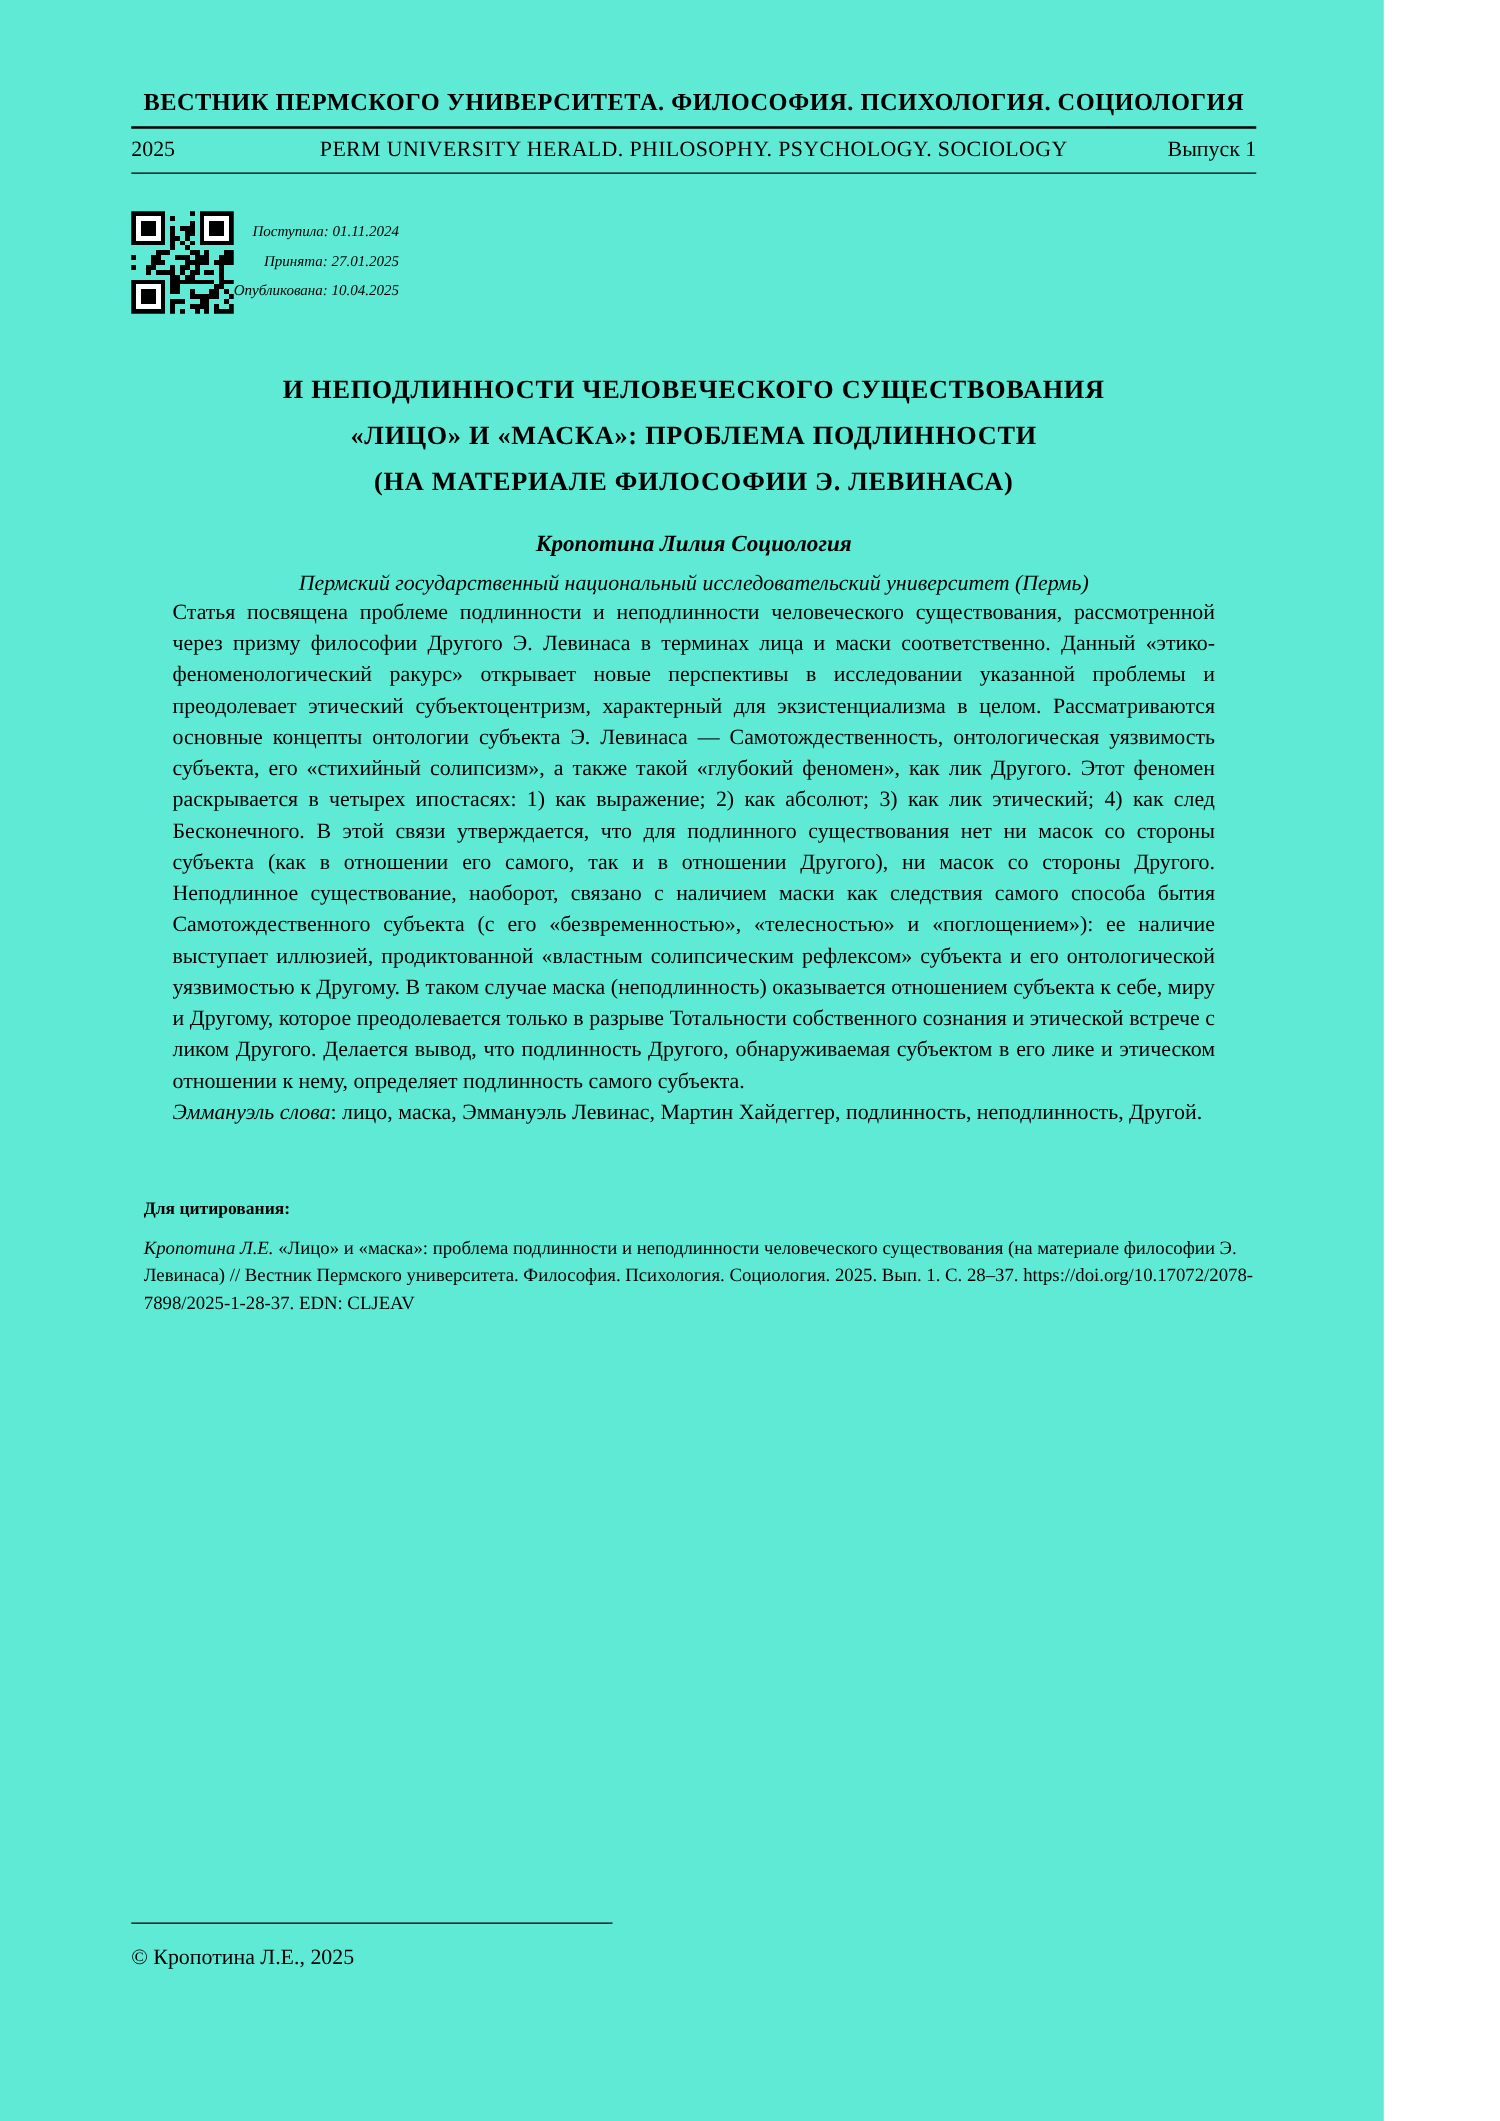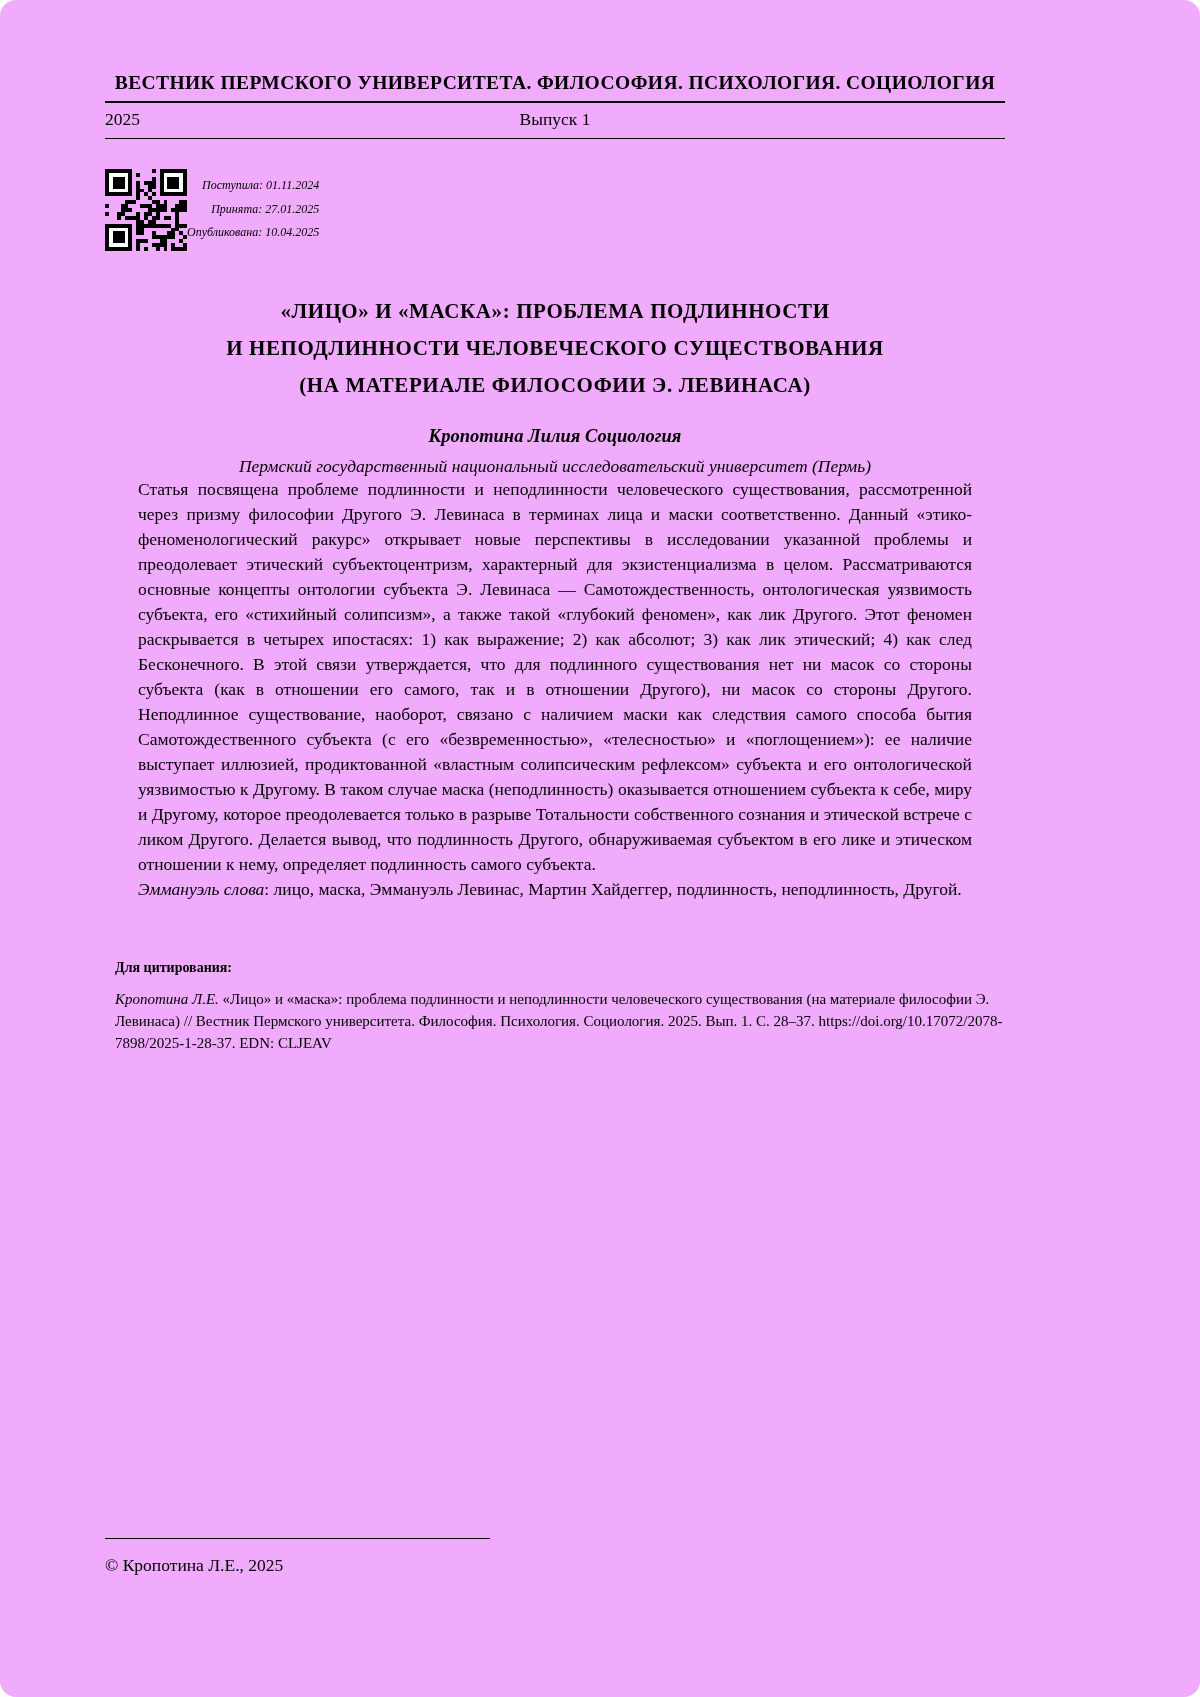--- a/index.html
+++ b/index.html
@@ -1,24 +1,23 @@
 <!DOCTYPE html>
 <html><head>
 <meta charset="utf-8">
 <style>
   * { margin:0; padding:0; box-sizing:border-box; }
   html,body { background:#ffffff; }
   .page {
     position:relative;
-    width:1200px; height:1697px;
-    background:#f0abfc;
+    width:1107px; height:1697px;
+    background:#5eead4;
     color:#000;
     font-family:"Liberation Serif", serif;
     overflow:hidden;
-    border-radius:16px;
   }
   .content { position:absolute; left:105px; top:0; width:900px; }
 
   
   .journal-ru {
     padding-top:72px;
     text-align:center;
     font-weight:bold;
     font-size:19.5px;
     letter-spacing:0.4px;
@@ -101,20 +100,21 @@
 <body>
 
 <div class="page">
   <div class="content">
 
     <div>
       <div class="journal-ru">ВЕСТНИК ПЕРМСКОГО УНИВЕРСИТЕТА. ФИЛОСОФИЯ. ПСИХОЛОГИЯ. СОЦИОЛОГИЯ</div>
       <div class="hr-top"></div>
       <div class="header-row">
         <span class="year">2025</span>
+        <span class="jen">PERM UNIVERSITY HERALD. PHILOSOPHY. PSYCHOLOGY. SOCIOLOGY</span>
         <span class="issue">Выпуск 1</span>
       </div>
       <div class="hr-bottom"></div>
     </div>
 
     <div class="meta-block">
       <div class="qr-box">
         <svg viewBox="0 0 21 21" width="82" height="82" shape-rendering="crispEdges">
             <rect x="0" y="0" width="7" height="7" fill="#000"></rect>
             <rect x="1" y="1" width="5" height="5" fill="#fff"></rect>
@@ -252,22 +252,22 @@
           </svg>
       </div>
       <div class="dates">
         <div>Поступила: 01.11.2024</div>
         <div>Принята: 27.01.2025</div>
         <div>Опубликована: 10.04.2025</div>
       </div>
     </div>
 
     <div class="article-title">
+      <div>И НЕПОДЛИННОСТИ ЧЕЛОВЕЧЕСКОГО СУЩЕСТВОВАНИЯ</div>
       <div>«ЛИЦО» И «МАСКА»: ПРОБЛЕМА ПОДЛИННОСТИ</div>
-      <div>И НЕПОДЛИННОСТИ ЧЕЛОВЕЧЕСКОГО СУЩЕСТВОВАНИЯ</div>
       <div>(НА МАТЕРИАЛЕ ФИЛОСОФИИ Э. ЛЕВИНАСА)</div>
     </div>
 
     <div class="author">Кропотина Лилия Социология</div>
     <div class="affiliation">Пермский государственный национальный исследовательский университет (Пермь)</div>
 
     <div class="abstract-wrap">
       <div class="abstract">Статья посвящена проблеме подлинности и неподлинности человеческого существования, рассмотренной через призму философии Другого Э. Левинаса в терминах лица и маски соответственно. Данный «этико-феноменологический ракурс» открывает новые перспективы в исследовании указанной проблемы и преодолевает этический субъектоцентризм, характерный для экзистенциализма в целом. Рассматриваются основные концепты онтологии субъекта Э. Левинаса — Самотождественность, онтологическая уязвимость субъекта, его «стихийный солипсизм», а также такой «глубокий феномен», как лик Другого. Этот феномен раскрывается в четырех ипостасях: 1) как выражение; 2) как абсолют; 3) как лик этический; 4) как след Бесконечного. В этой связи утверждается, что для подлинного существования нет ни масок со стороны субъекта (как в отношении его самого, так и в отношении Другого), ни масок со стороны Другого. Неподлинное существование, наоборот, связано с наличием маски как следствия самого способа бытия Самотождественного субъекта (с его «безвременностью», «телесностью» и «поглощением»): ее наличие выступает иллюзией, продиктованной «властным солипсическим рефлексом» субъекта и его онтологической уязвимостью к Другому. В таком случае маска (неподлинность) оказывается отношением субъекта к себе, миру и Другому, которое преодолевается только в разрыве Тотальности собственного сознания и этической встрече с ликом Другого. Делается вывод, что подлинность Другого, обнаруживаемая субъектом в его лике и этическом отношении к нему, определяет подлинность самого субъекта.</div>
       <div class="keywords">
         <span class="kw-label">Эммануэль слова</span><span>: лицо, маска, Эммануэль Левинас, Мартин Хайдеггер, подлинность, неподлинность, Другой.</span>

